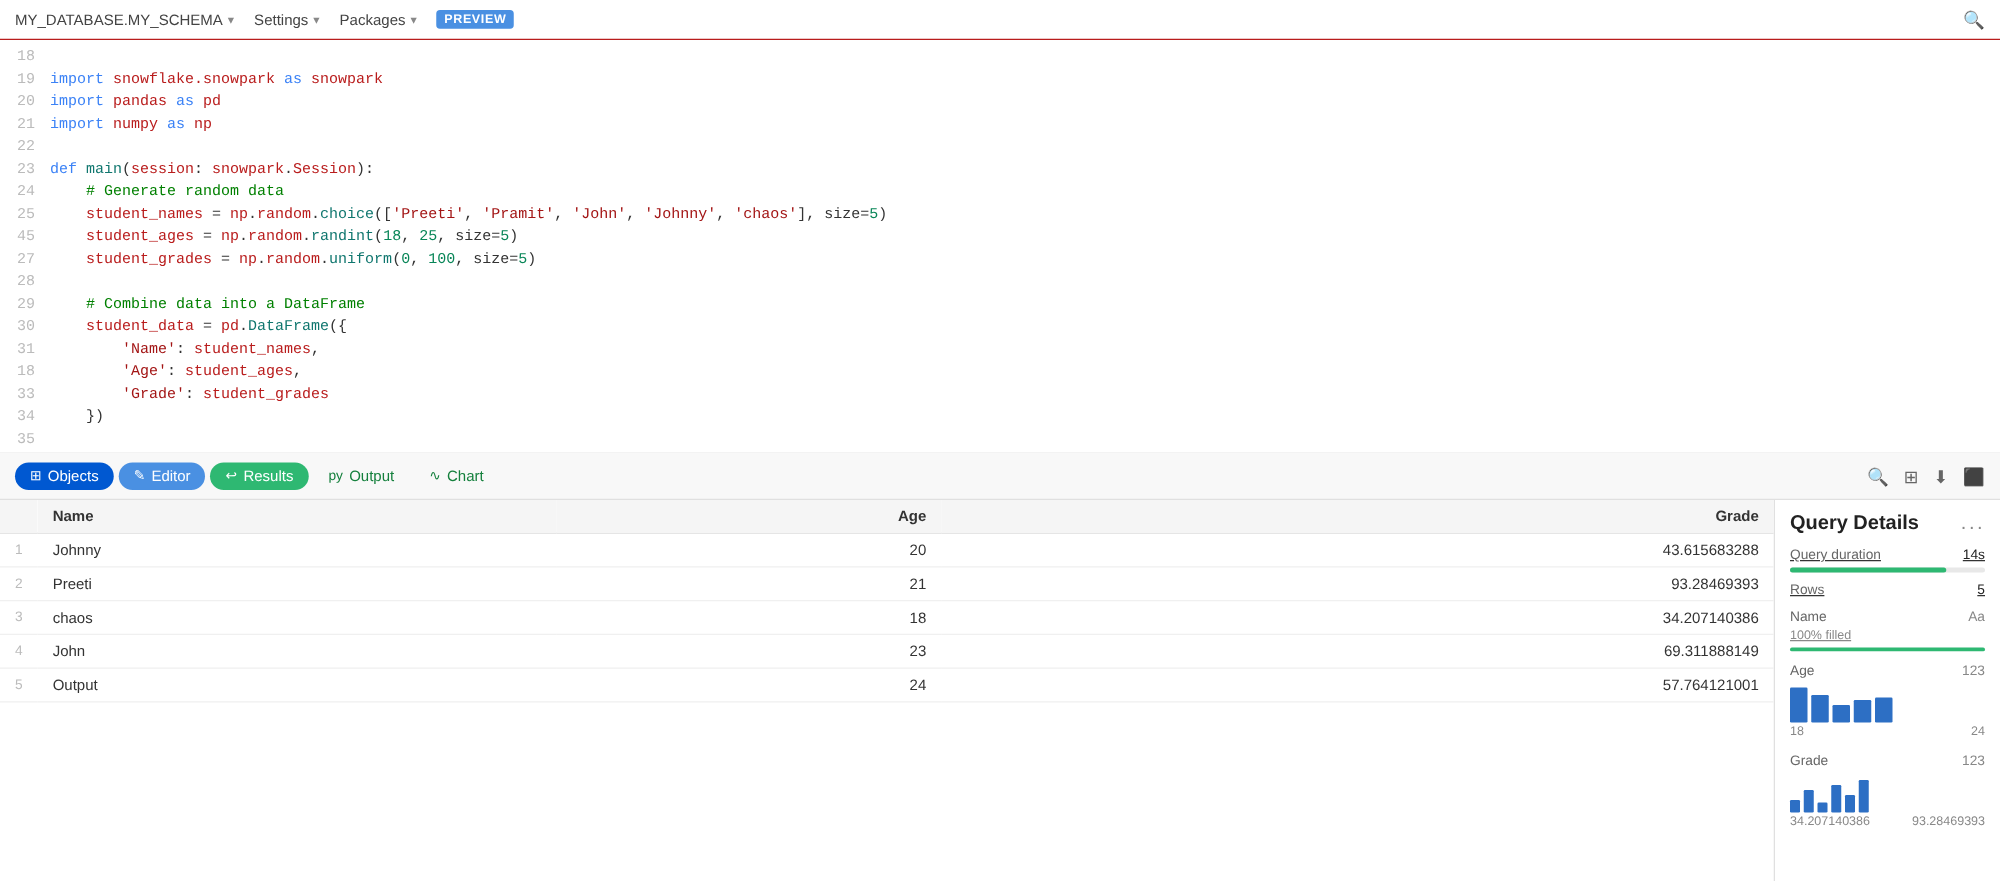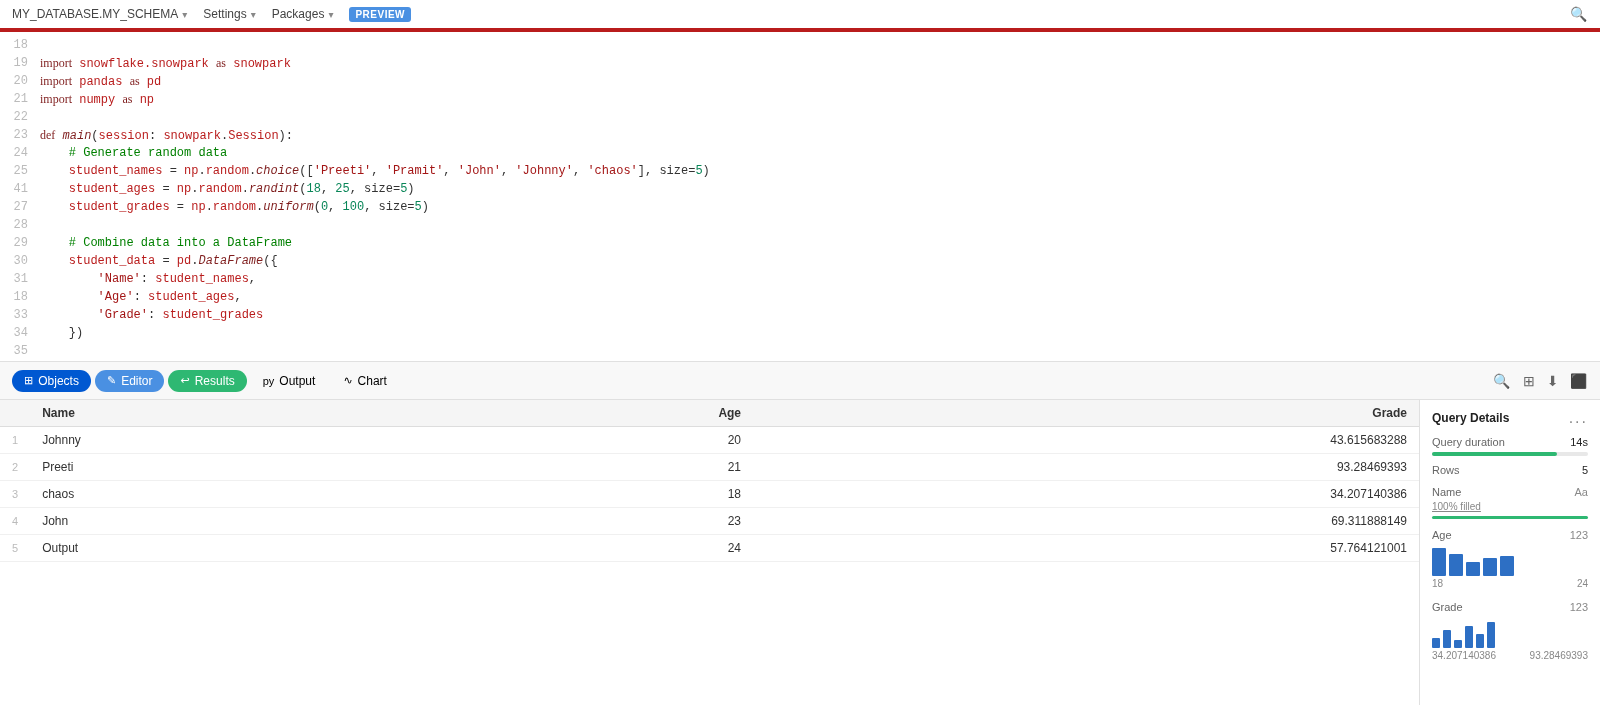--- a/index.html
+++ b/index.html
@@ -1,21 +1,21 @@
 <!DOCTYPE html>
 <html><head>
   <meta charset="utf-8">
   <style>
     * { box-sizing: border-box; margin: 0; padding: 0; }
     body { font-family: -apple-system, BlinkMacSystemFont, 'Segoe UI', sans-serif; background: #fff; font-size: 13px; color: #333; overflow: hidden; }
 
     
     .top-bar {
       display: flex; align-items: center; height: 32px; background: #fff;
-      border-bottom: 4px solid #b91c1c; padding: 0 12px; gap: 16px;
+      border-bottom: 1px solid #b91c1c; padding: 0 12px; gap: 16px;
     }
     .top-bar-item {
       display: flex; align-items: center; gap: 4px; font-size: 12px; color: #444; cursor: pointer;
     }
     .top-bar-item .chevron { font-size: 10px; color: #888; }
     .preview-badge {
       background: #4a90e2; color: #fff; font-size: 10px; font-weight: 600;
       padding: 2px 6px; border-radius: 3px; letter-spacing: 0.5px;
     }
     .search-icon-top { margin-left: auto; color: #888; cursor: pointer; font-size: 14px; }
@@ -30,36 +30,36 @@
       font-family: 'Courier New', monospace; font-size: 12px;
       line-height: 18px; padding: 4px 0; text-align: right;
       padding-right: 8px; user-select: none;
     }
     .line-numbers div { height: 18px; }
     .code-content {
       flex: 1; font-family: 'Courier New', monospace; font-size: 12px;
       line-height: 18px; padding: 4px 0; white-space: pre; color: #333;
     }
     .code-content .line { height: 18px; padding-left: 4px; }
-    .kw { color: #7f1d1d; font-family: Liberation Serif, serif; }
-    .fn { color: #7f1d1d; font-style: italic; }
+    .kw { color: #3b82f6; }
+    .fn { color: #0f766e; }
     .str { color: #a31515; font-family: Liberation Mono, monospace; }
     .cm { color: #008000; }
     .var { color: #b91c1c; }
     .num { color: #098658; }
 
     
     .bottom-toolbar {
       display: flex; align-items: center; height: 38px; background: #f8f8f8;
       border-bottom: 1px solid #e0e0e0; padding: 0 12px; gap: 4px;
     }
     .tab-btn {
       display: flex; align-items: center; gap: 5px; padding: 4px 12px;
       border-radius: 16px; font-size: 12px; font-weight: 500; cursor: pointer;
-      border: none; background: transparent; color: #000000;
+      border: none; background: transparent; color: #15803d;
     }
     .tab-btn.active-objects { background: #0058d1; color: #fff; }
     .tab-btn.active-editor { background: #4a90e2; color: #fff; }
     .tab-btn.active-results { background: #2eb872; color: #fff; }
     .tab-btn-icon { font-size: 11px; }
     .toolbar-right { margin-left: auto; display: flex; align-items: center; gap: 12px; color: #666; }
     .toolbar-right span { font-size: 14px; cursor: pointer; }
 
     
     .main-content {
@@ -87,23 +87,23 @@
 
     
     .query-details {
       width: 180px; min-width: 180px; padding: 10px 12px; font-size: 11px;
       overflow-y: auto; background: #fff;
     }
     .qd-header {
       display: flex; align-items: center; justify-content: space-between;
       margin-bottom: 10px;
     }
-    .qd-title { font-size: 12px; font-weight: 600; color: #222; }
+    .qd-title { font-size: 16px; font-weight: 600; color: #222; }
     .qd-more { color: #888; font-size: 16px; cursor: pointer; letter-spacing: 2px; line-height: 1; }
-    .qd-row { display: flex; align-items: flex-start; justify-content: space-between; margin-bottom: 4px; }
+    .qd-row { display: flex; align-items: flex-start; justify-content: space-between; margin-bottom: 4px; text-decoration: underline; }
     .qd-label { color: #666; font-size: 11px; }
     .qd-value { color: #222; font-size: 11px; font-weight: 500; }
     .progress-bar-wrap { height: 4px; background: #e8e8e8; border-radius: 2px; margin-bottom: 8px; }
     .progress-bar-fill { height: 100%; background: #2eb872; border-radius: 2px; }
     .qd-section { margin-bottom: 8px; }
     .qd-section-header { display: flex; justify-content: space-between; margin-bottom: 3px; }
     .qd-section-label { color: #666; font-size: 11px; }
     .qd-section-type { color: #888; font-size: 11px; margin-left: 13px; }
     .qd-filled { color: #888; font-size: 10px; margin-bottom: 4px; text-decoration: underline; }
     .mini-progress { height: 3px; background: #2eb872; border-radius: 2px; margin-bottom: 10px; width: 100%; }
@@ -141,21 +141,21 @@
 <div class="code-area">
   <div class="line-numbers" id="line-numbers">
       <div>18</div>
       <div>19</div>
       <div>20</div>
       <div>21</div>
       <div>22</div>
       <div>23</div>
       <div>24</div>
       <div>25</div>
-      <div>41</div>
+      <div>45</div>
       <div>27</div>
       <div>28</div>
       <div>29</div>
       <div>30</div>
       <div>31</div>
       <div>18</div>
       <div>33</div>
       <div>34</div>
       <div>35</div>
       <div>36</div>

